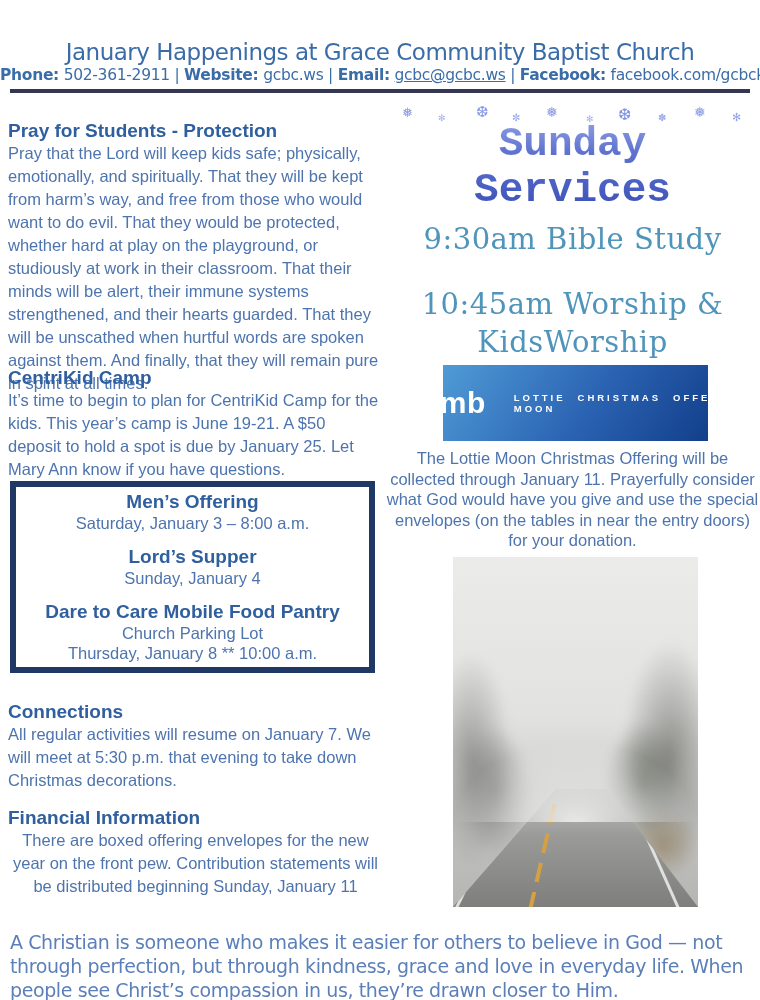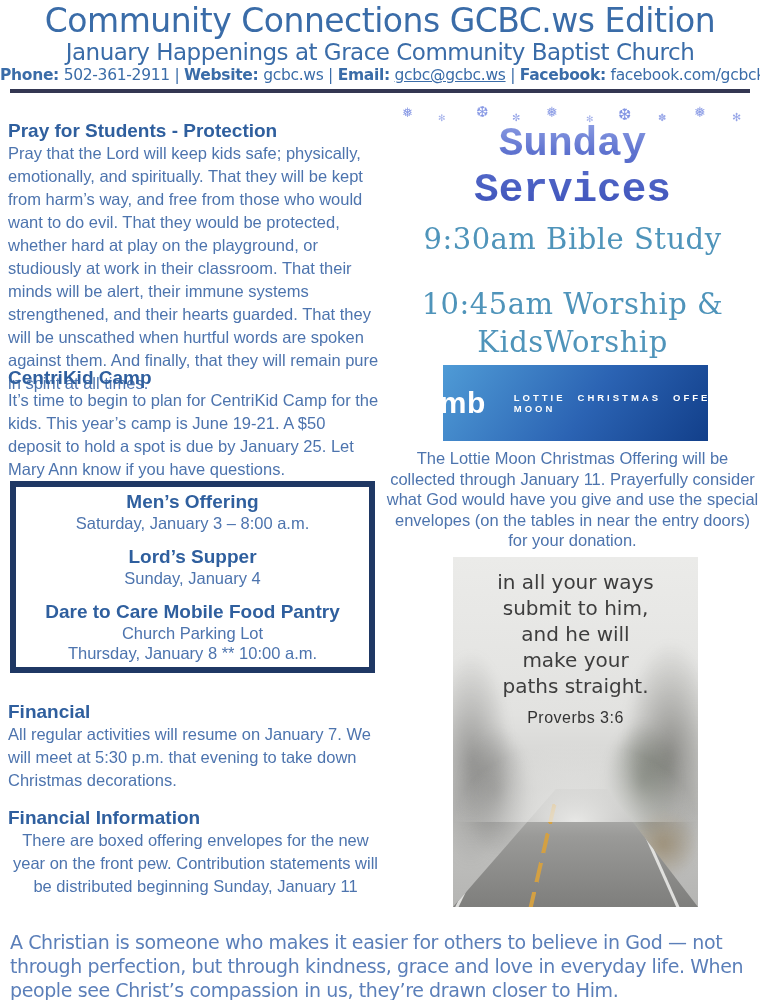--- a/index.html
+++ b/index.html
@@ -181,21 +181,20 @@
     font-family: "DejaVu Sans", sans-serif;
     font-size: 19px; line-height: 24px; letter-spacing: -0.4px;
     color: var(--footer_blue);
   }
 </style>
 </head>
 <body>
 
 <div class="page">
 
-  <div class="masthead-title">Community Connections GCBC.ws Edition</div>
   <div class="masthead-subtitle">January Happenings at Grace Community Baptist Church</div>
   <div class="contact-line">
     <b>Phone:</b>
     <span>502-361-2911</span>
     <span>|</span>
     <b>Website:</b>
     <span>gcbc.ws</span>
     <span>|</span>
     <b>Email:</b>
     <a href="#">gcbc@gcbc.ws</a>
@@ -221,21 +220,21 @@
         <div class="event-title">Lord’s Supper</div>
         <div class="event-line">Sunday, January 4</div>
       </div>
       <div>
         <div class="event-title">Dare to Care Mobile Food Pantry</div>
         <div class="event-line">Church Parking Lot</div>
         <div class="event-line">Thursday, January 8 ** 10:00 a.m.</div>
       </div>
     </div>
 
-    <div class="sec-heading wed-head">Financial</div>
+    <div class="sec-heading wed-head">Connections</div>
     <div class="sec-body wed-body">All regular activities will resume on January 7. We will meet at 5:30 p.m. that evening to take down Christmas decorations.</div>
 
     <div class="sec-heading fin-head">Financial Information</div>
     <div class="sec-body centered fin-body">There are boxed offering envelopes for the new year on the front pew. Contribution statements will be distributed beginning Sunday, January 11</div>
   </div>
 
   <div class="rightcol">
 
     <div class="snow-art">
       <span class="flake">❅</span>
@@ -272,26 +271,18 @@
       <div class="tree tree-l2"></div>
       <div class="tree tree-r1"></div>
       <div class="tree tree-r2"></div>
       <div class="grass-r"></div>
       <div class="road">
         <div class="lane-white-l"></div>
         <div class="lane-yellow"></div>
         <div class="lane-white-r"></div>
       </div>
       <div class="fog"></div>
-      <div class="verse-text">
-        <div>in all your ways</div>
-        <div>submit to him,</div>
-        <div>and he will</div>
-        <div>make your</div>
-        <div>paths straight.</div>
-        <div class="verse-ref">Proverbs 3:6</div>
-      </div>
     </div>
   </div>
 
   <div class="footer-quote">A Christian is someone who makes it easier for others to believe in God — not through perfection, but through kindness, grace and love in everyday life. When people see Christ’s compassion in us, they’re drawn closer to Him.</div>
 
 </div>
 
 </body></html>

